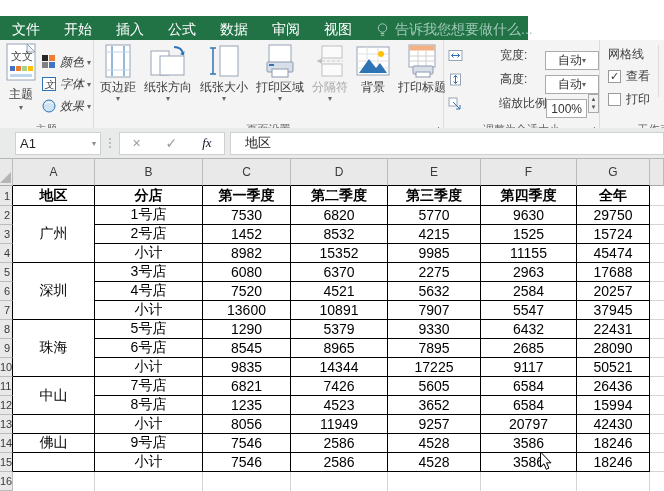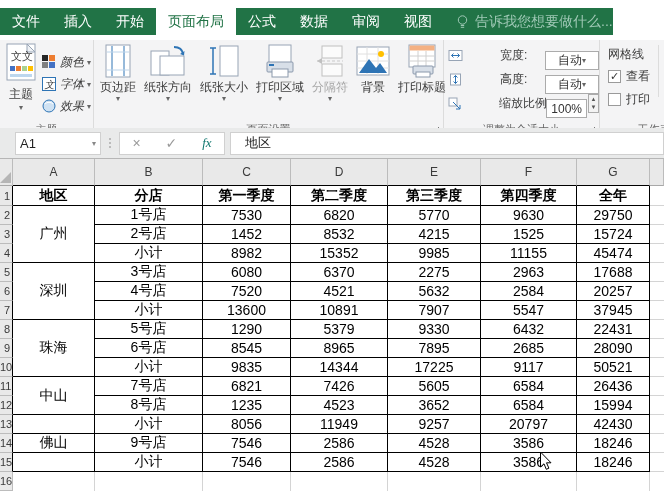--- a/index.html
+++ b/index.html
@@ -1,20 +1,20 @@
 <!DOCTYPE html>
 <html><head>
 <meta charset="utf-8">
 <style>
   html,body{margin:0;padding:0;}
   body{width:664px;height:491px;overflow:hidden;font-family:"Liberation Sans","DejaVu Sans",sans-serif;}
   .app{position:relative;width:664px;height:491px;background:#fff;overflow:hidden;}
 
   
-  .tabbar{position:absolute;top:8px;left:0;width:613px;height:27px;background:#217346;display:flex;align-items:stretch;}
+  .tabbar{position:absolute;top:16px;left:0;width:528px;height:27px;background:#217346;display:flex;align-items:stretch;}
   .tabs{display:flex;align-items:stretch;}
   .tab{color:#fff;font-size:14px;display:flex;align-items:center;padding:0 12px;white-space:nowrap;}
   .tab.active{background:#fff;color:#217346;}
   .tellme{display:flex;align-items:center;gap:6px;padding-left:12px;color:#9fc8b5;font-size:14px;white-space:nowrap;}
 
   
   .ribbon{position:absolute;top:40px;left:0;width:664px;height:101px;background:#f4f4f5;border-bottom:1px solid #c9c9c9;display:flex;overflow:hidden;box-sizing:border-box;}
   .group{position:relative;height:100%;border-right:1px solid #dcdcdc;box-sizing:border-box;flex:none;}
   .group-label{position:absolute;bottom:3px;left:0;right:0;text-align:center;font-size:11px;color:#666;white-space:nowrap;overflow:hidden;}
   .launcher{position:absolute;right:4px;bottom:5px;width:7px;height:7px;border-right:1px solid #777;border-bottom:1px solid #777;}
@@ -55,21 +55,21 @@
   .g4divider{border-left:1px solid #dcdcdc;margin:2px 6px 14px 8px;}
 
   
   .fbar{position:absolute;top:128px;left:0;width:664px;height:31px;background:#e9eaea;border-bottom:1px solid #b6b6b6;box-sizing:border-box;display:flex;align-items:center;}
   .namebox{width:86px;height:23px;margin-left:15px;background:#fff;border:1px solid #d0d0d0;box-sizing:border-box;display:flex;align-items:center;font-size:13px;color:#222;padding:0 4px;justify-content:space-between;}
   .namebox .dd{font-size:8px;color:#888;}
   .dots{width:18px;display:flex;flex-direction:column;align-items:center;justify-content:center;gap:2px;}
   .dots i{width:2px;height:2px;background:#ababab;border-radius:50%;}
   .fxbox{width:106px;height:23px;background:#fff;border:1px solid #d0d0d0;box-sizing:border-box;display:flex;align-items:center;justify-content:space-around;}
   .fxbox .fb{color:#9a9a9a;font-size:14px;line-height:14px;}
-  .fxbox .fx{font-family:"Liberation Serif","DejaVu Serif",serif;font-style:italic;color:#0f766e;font-size:13px;}
+  .fxbox .fx{font-family:"Liberation Serif","DejaVu Serif",serif;font-style:italic;color:#0f172a;font-size:13px;}
   .fgap{width:5px;}
   .finput{flex:1;height:23px;background:#fff;border:1px solid #d0d0d0;box-sizing:border-box;display:flex;align-items:center;padding-left:14px;font-size:13px;color:#222;}
 
   
   table.grid{position:absolute;top:159px;left:0;width:664px;table-layout:fixed;border-collapse:separate;border-spacing:0;}
   .grid th,.grid td{box-sizing:border-box;padding:0;overflow:hidden;white-space:nowrap;vertical-align:middle;font-weight:normal;}
   .grid thead tr{height:27px;}
   .grid tbody tr{height:19px;}
   .grid tbody tr.hrow{height:20px;}
   th.corner,th.col{background:#e9e9e9;border-right:1px solid #bcbcbc;border-bottom:1px solid #a8a8a8;font-size:12px;color:#3b3b3b;text-align:center;position:relative;}
@@ -86,23 +86,22 @@
   .cursor{position:absolute;left:539px;top:451px;}
 </style>
 </head>
 <body>
 
 <div class="app">
 
   <div class="tabbar">
     <div class="tabs">
         <div class="tab">文件</div>
+        <div class="tab">开始</div>
         <div class="tab">插入</div>
-        <div class="tab">开始</div>
-        <div class="tab active">页面布局</div>
         <div class="tab">公式</div>
         <div class="tab">数据</div>
         <div class="tab">审阅</div>
         <div class="tab">视图</div>
       </div>
     <div class="tellme">
       <svg width="13" height="16" viewBox="0 0 13 16">
         <circle cx="6.5" cy="6" r="4.2" fill="none" stroke="#9fc8b5"></circle>
         <path d="M4.8 11.5 h3.4 M4.8 13.3 h3.4" stroke="#9fc8b5" fill="none"></path>
       </svg>

